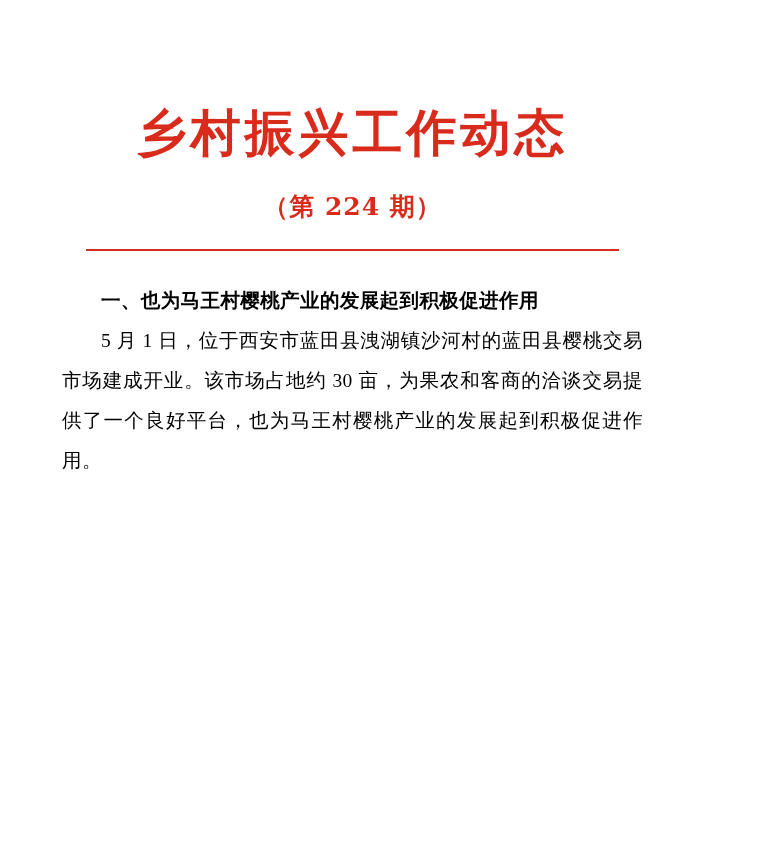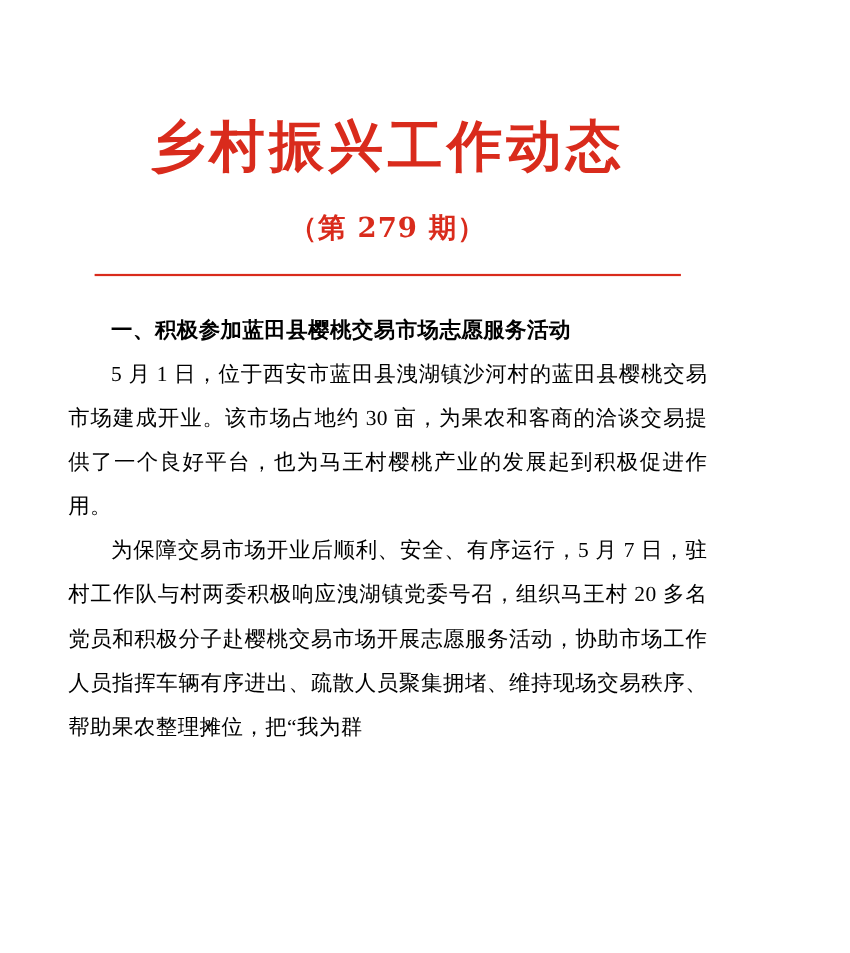--- a/index.html
+++ b/index.html
@@ -69,26 +69,25 @@
     text-indent: 2em;
   }
 </style>
 </head>
 <body>
 
 <div class="page">
 
   <div class="masthead">
     <h1 class="doc-title">乡村振兴工作动态</h1>
-    <div class="doc-issue">（第 279 期）</div>
+    <div class="doc-issue">（第 224 期）</div>
   </div>
 
   <div class="rule-wrap">
     <hr class="rule">
   </div>
 
   <div class="body-content">
-    <p class="para heading">一、积极参加蓝田县樱桃交易市场志愿服务活动</p>
+    <p class="para heading">一、也为马王村樱桃产业的发展起到积极促进作用</p>
     <p class="para">5 月 1 日，位于西安市蓝田县洩湖镇沙河村的蓝田县樱桃交易市场建成开业。该市场占地约 30 亩，为果农和客商的洽谈交易提供了一个良好平台，也为马王村樱桃产业的发展起到积极促进作用。</p>
-    <p class="para">为保障交易市场开业后顺利、安全、有序运行，5 月 7 日，驻村工作队与村两委积极响应洩湖镇党委号召，组织马王村 20 多名党员和积极分子赴樱桃交易市场开展志愿服务活动，协助市场工作人员指挥车辆有序进出、疏散人员聚集拥堵、维持现场交易秩序、帮助果农整理摊位，把“我为群</p>
   </div>
 
 </div>
 
 </body></html>

